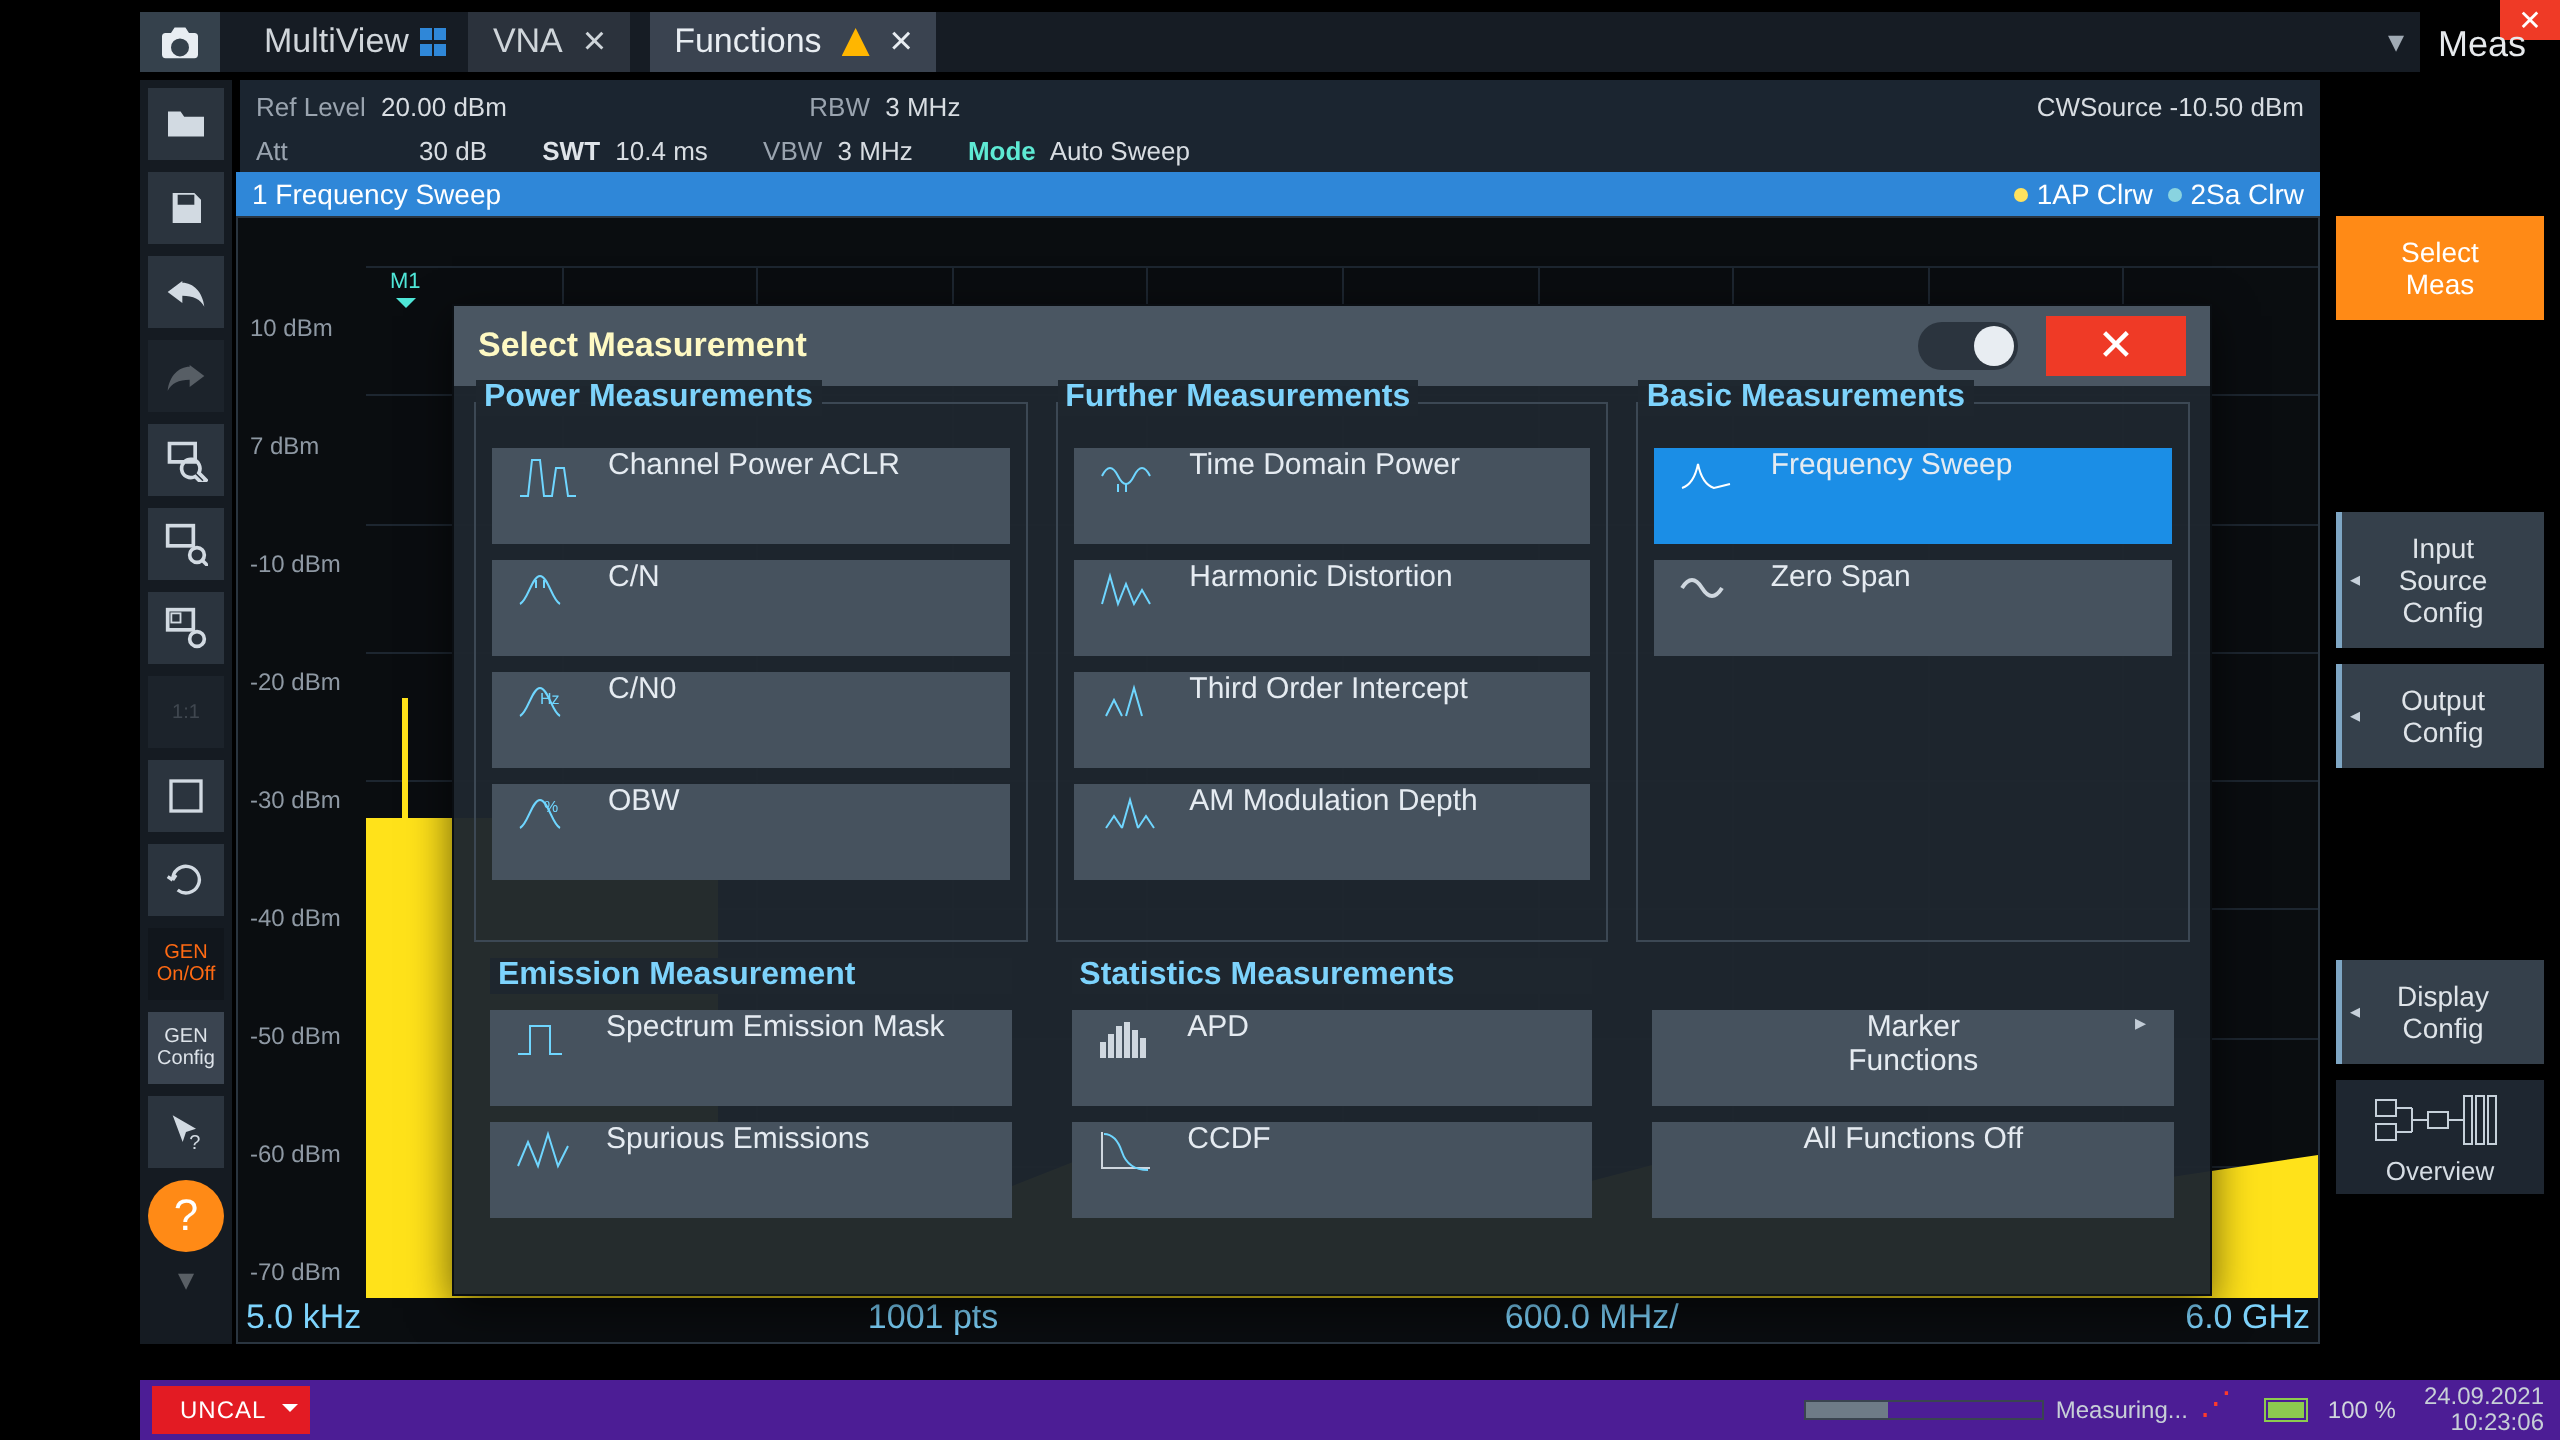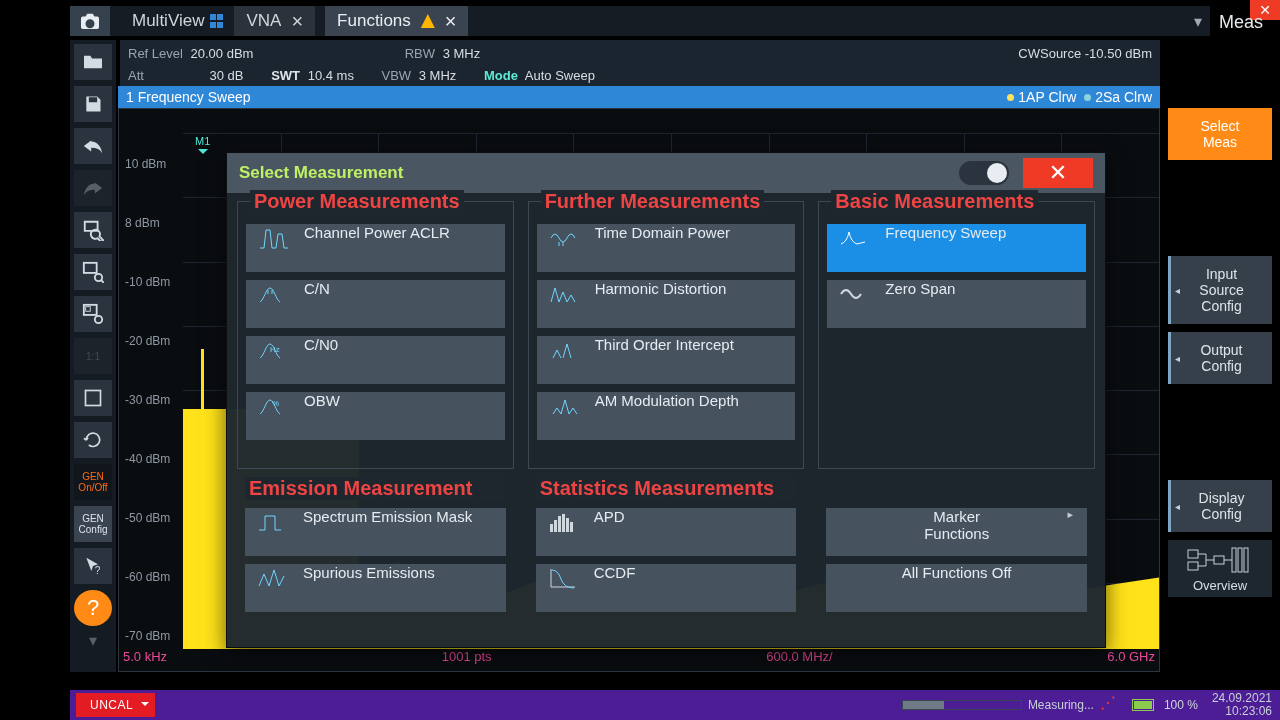--- a/index.html
+++ b/index.html
@@ -51,21 +51,21 @@
   .marker-read .v1 { color:#4fe7d8; }
   .marker-read .v2 { color:#4fe7d8; }
 
   
   .graph { position:absolute; left:118px; top:108px; right:120px; bottom:48px;
            background:#0a0d10; border:1px solid #2a3540; }
   .y-ticks { position:absolute; left:6px; top:48px; bottom:28px; width:56px;
              display:flex; flex-direction:column; justify-content:space-between; font-size:12px; color:#8e98a3; }
   .y-ticks div{ height:14px; }
   .x-axis { position:absolute; left:4px; right:4px; bottom:4px; height:18px;
-            display:flex; justify-content:space-between; color:#ec4899; font-size:13px; }
+            display:flex; justify-content:space-between; color:#7dd3fc; font-size:17px; }
   .marker-flag { position:absolute; left:76px; top:26px; color:#4fe7d8; font-size:11px; }
   .marker-flag::after{ content:""; display:block; border:5px solid transparent; border-top-color:#4fe7d8; margin:2px auto 0; width:0; }
 
   
   .spectrum { position:absolute; left:64px; right:0; bottom:22px; height:300px; overflow:hidden; z-index:0; }
   .spectrum .peak { position:absolute; left:18px; bottom:0; width:3px; height:410px; background:#ffe21a; }
   .spectrum .band { position:absolute; bottom:0; background:#ffe21a; }
 
   
   .hgrid, .vgrid { position:absolute; inset:24px 0 24px 64px; }
@@ -90,31 +90,31 @@
   .rail-right .rbtn .hint { position:absolute; left:4px; top:50%; transform:translateY(-50%); font-size:10px; color:#c6d0da; }
   .rail-right .spacer { height:80px; }
   .rail-right .overview { background:#1e2630; padding:6px 4px 4px; text-align:center; color:#d6dde4; font-size:13px; }
   .rail-right .overview svg { display:block; margin:0 auto 4px; }
 
   
   .modal { position:absolute; left:226px; top:152px; width:880px; height:496px;
            background:rgba(30,38,46,.97); border:1px solid #0a0e12;
            box-shadow:0 6px 20px rgba(0,0,0,.6); z-index:10; }
   .modal-hdr { height:40px; background:#4a5662; display:flex; align-items:center; padding:0 12px; }
-  .modal-hdr .ttl { color:#bef264; font-size:17px; font-weight:600; }
+  .modal-hdr .ttl { color:#fef9c3; font-size:17px; font-weight:600; }
   .modal-hdr .toggle { margin-left:auto; width:50px; height:24px; background:#2b343e; border-radius:12px; position:relative; }
   .modal-hdr .toggle::after { content:""; position:absolute; right:2px; top:2px; width:20px; height:20px; background:#e8edf2; border-radius:50%; }
   .modal-hdr .mclose { width:70px; height:30px; background:#ef3a26; margin-left:14px;
                        display:flex; align-items:center; justify-content:center; color:#fff; font-size:22px; }
 
   .modal-body { position:absolute; top:40px; left:0; right:0; bottom:0; padding:8px 10px;
                 display:grid; grid-template-columns:1fr 1fr 1fr; gap:8px 14px; }
   .mgroup { border:1px solid #3c4854; padding:22px 8px 10px; position:relative; }
   .mgroup.noborder { border:none; padding:0 8px 10px; }
-  .mgroup .gtitle { position:absolute; top:-12px; left:12px; color:#ef4444; font-size:20px; font-weight:600;
+  .mgroup .gtitle { position:absolute; top:-12px; left:0; color:#7dd3fc; font-size:16px; font-weight:600;
                     background:rgba(30,38,46,.97); padding:0 4px; }
   .mgroup.noborder .gtitle { position:static; margin-bottom:8px; display:block; }
   .mitem { height:48px; background:#46525e; margin-bottom:8px;
            display:flex; align-items:flex-start; padding:0 10px; color:#e5ebf1; font-size:15px; cursor:pointer; }
   .mitem.sel { background:#1b8ee6; }
   .mitem .micon { width:34px; height:28px; margin-right:14px; display:flex; align-items:center; justify-content:center; }
   .mitem.centered { justify-content:center; position:relative; }
   .mitem .arrow { position:absolute; right:14px; color:#c2ccd6; font-size:11px; }
 
   .col-span { grid-column:1/4; display:grid; grid-template-columns:1fr 1fr 1fr; gap:8px 14px; }
@@ -224,21 +224,21 @@
         <div style="left:40%"></div>
       <div style="left:50%"></div>
         <div style="left:60%"></div>
         <div style="left:70%"></div>
         <div style="left:80%"></div>
         <div style="left:90%"></div>
     </div>
     <div class="marker-flag">M1</div>
     <div class="y-ticks">
       <div>10 dBm</div>
-        <div>8 dBm</div>
+        <div>7 dBm</div>
       <div>-10 dBm</div>
         <div>-20 dBm</div>
       <div>-30 dBm</div>
         <div>-40 dBm</div>
       <div>-50 dBm</div>
         <div>-60 dBm</div>
       <div>-70 dBm</div>
     </div>
     <div class="spectrum">
       <div class="peak"></div>

